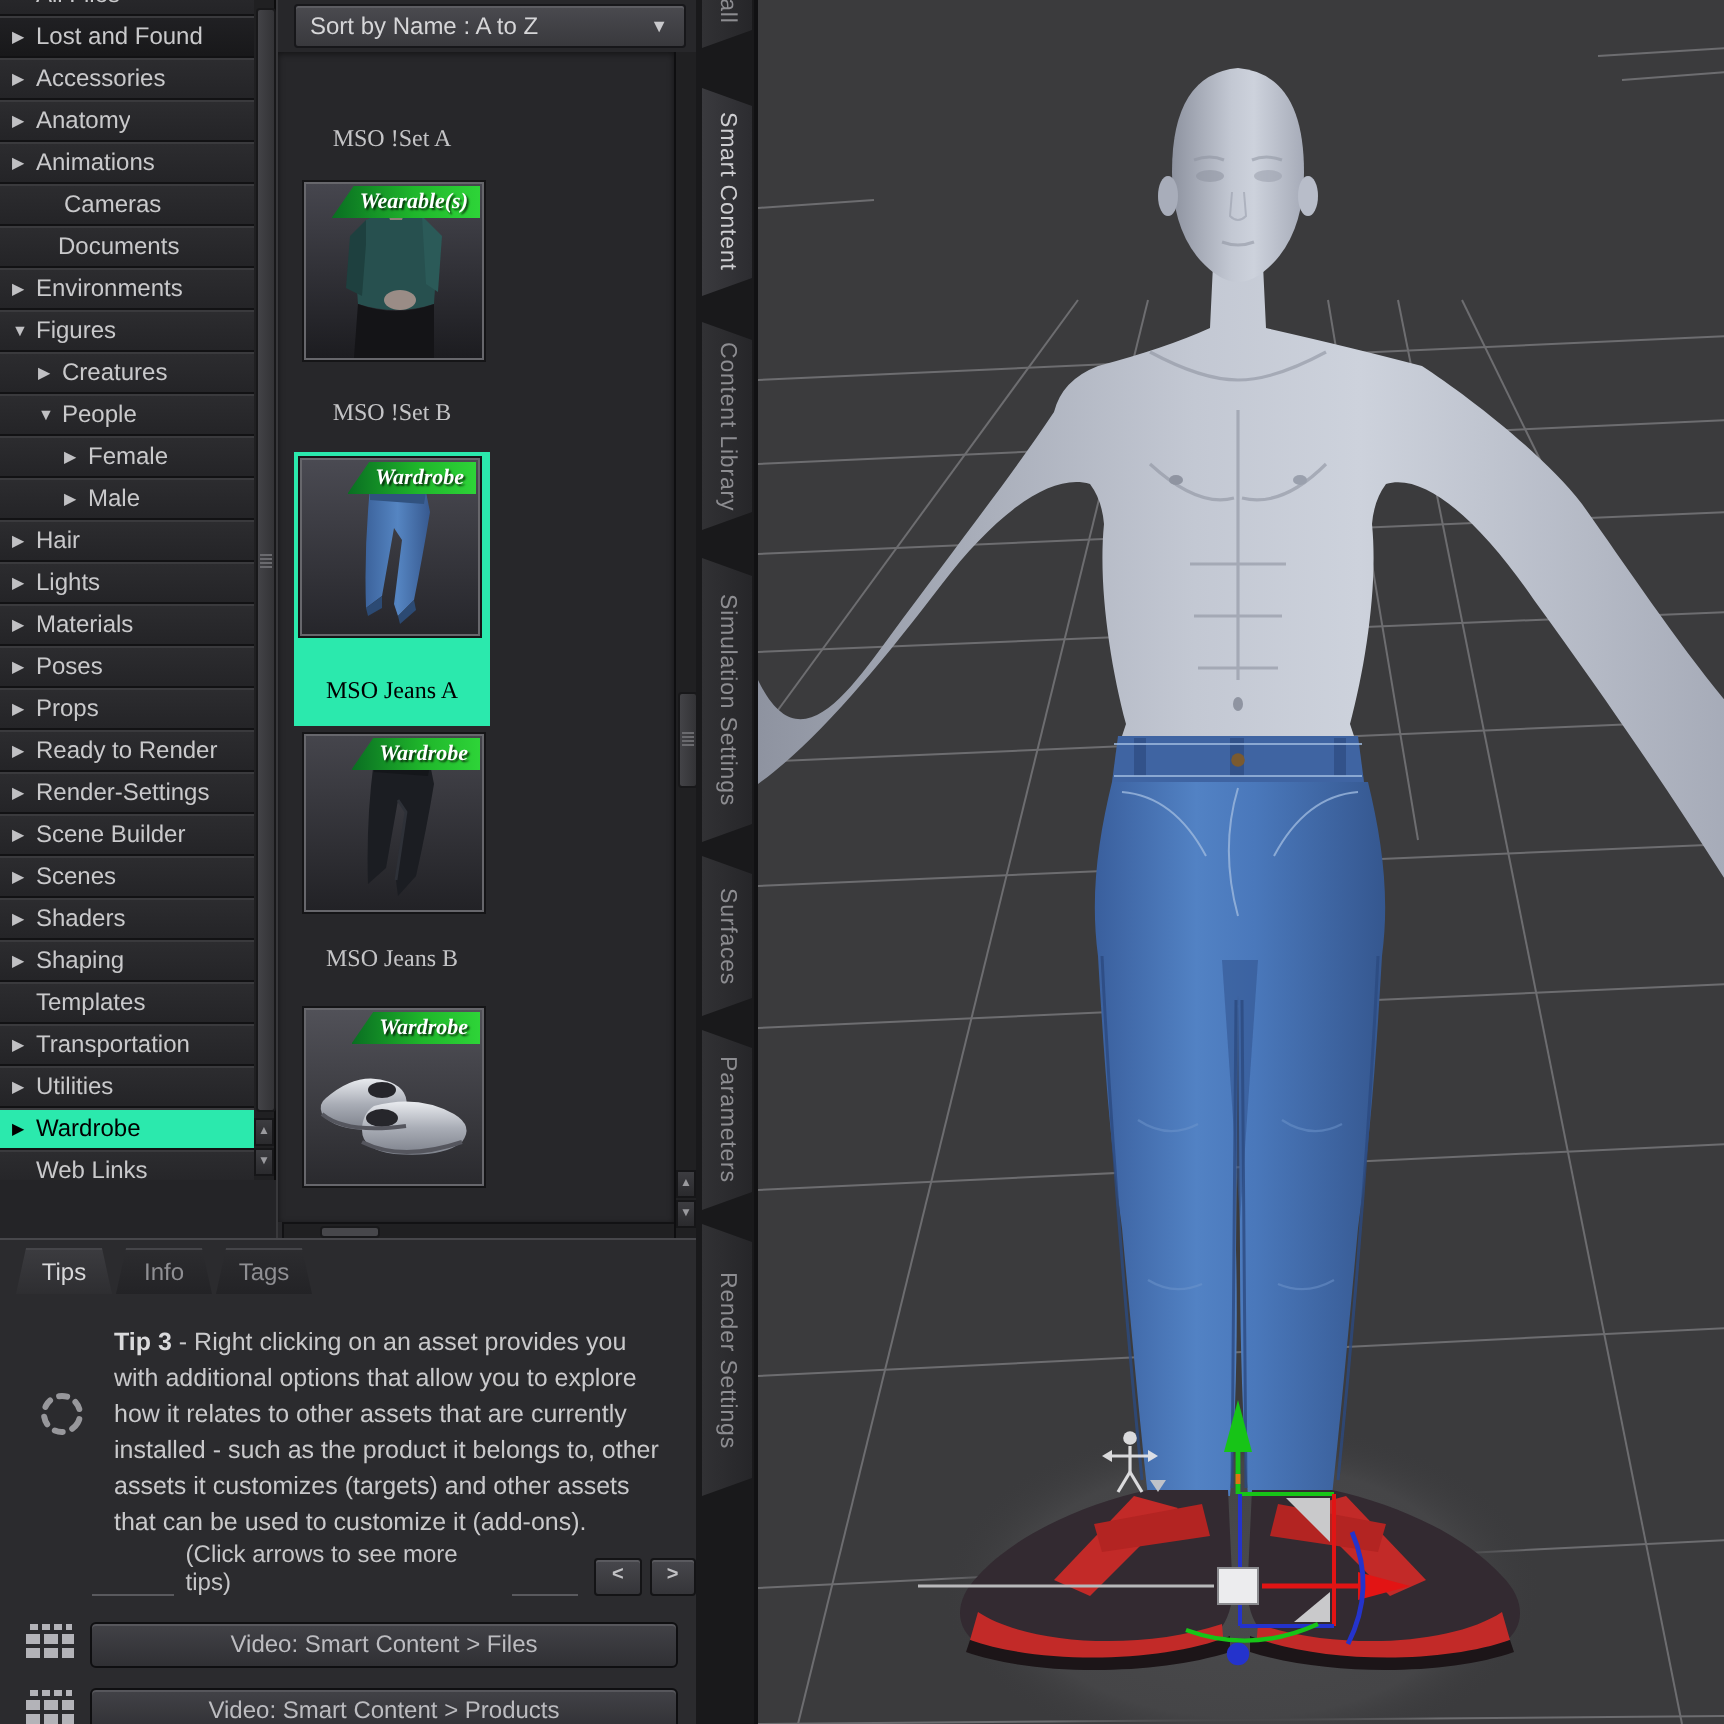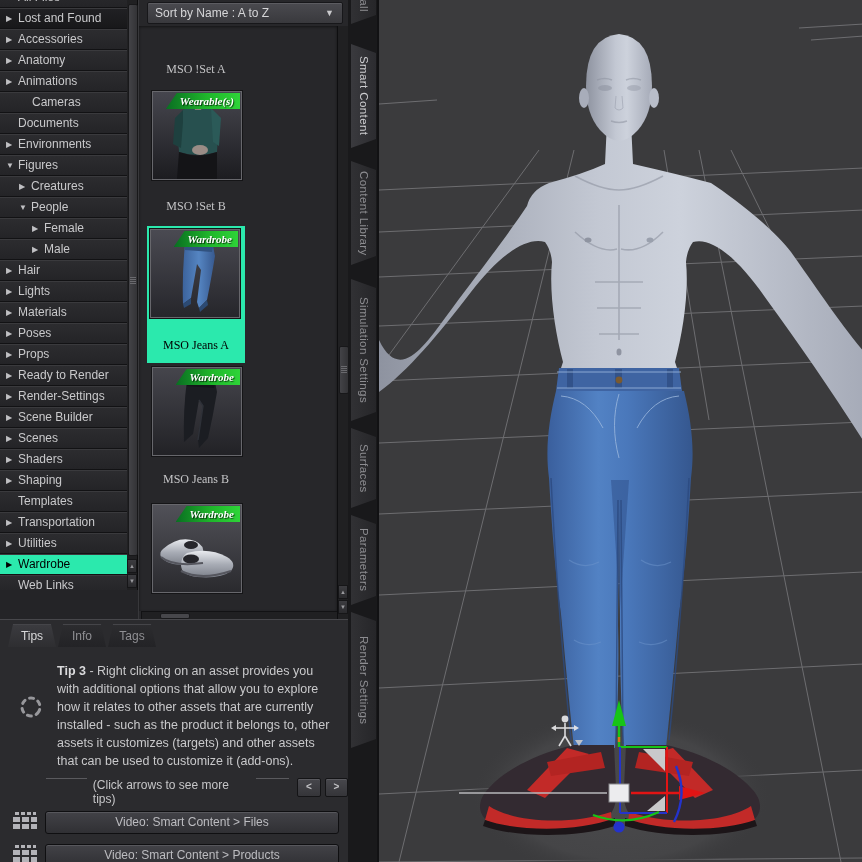--- a/index.html
+++ b/index.html
@@ -54,21 +54,21 @@
   #viewport svg{display:block;}
   
   #tips{position:absolute;left:0;top:619px;width:348px;height:243px;background:#2b2b2e;border-top:1px solid #47474b;}
   .ttab{position:absolute;top:4px;height:22px;line-height:22px;text-align:center;font-size:12px;color:#8f8f93;
     background:linear-gradient(#2c2c2f,#232326);clip-path:polygon(5px 0,calc(100% - 5px) 0,100% 100%,0 100%);
     border-top:1px solid #454549;cursor:pointer;}
   .ttab.active{color:#d8d8da;background:linear-gradient(#3b3b3f,#2e2e31);}
   #tip-text{position:absolute;left:57px;top:42px;width:278px;font-size:12.5px;line-height:18px;color:#c9c9cb;}
   #tip-text b{color:#dadadc;}
   #spinner{position:absolute;left:16px;top:72px;}
-  #pager{position:absolute;left:0;top:158px;width:348px;height:20px;display:flex;align-items:flex-start;}
+  #pager{position:absolute;left:0;top:158px;width:348px;height:20px;display:flex;align-items:flex-end;}
   .pline{height:1px;background:#5a5a5e;}
   #pager .hint{font-size:12px;color:#c6c6c8;margin:0 6px;}
   .pbtn{width:22px;height:17px;margin-left:4px;background:linear-gradient(#47474c,#353539);border:1px solid #141416;
     box-shadow:inset 0 1px 0 #5a5a5f;border-radius:2px;color:#c2c2c5;font-size:10px;font-weight:bold;
     text-align:center;line-height:16px;cursor:pointer;}
   .vrow{position:absolute;left:0;width:348px;height:22px;}
   .vbtn{position:absolute;left:45px;width:292px;height:21px;background:linear-gradient(#424247,#303034);
     border:1px solid #0f0f11;box-shadow:inset 0 1px 0 #57575c;border-radius:3px;
     color:#bcbcc0;font-size:12px;text-align:center;line-height:20px;cursor:pointer;}
   .film{position:absolute;left:13px;top:0px;}
@@ -95,21 +95,21 @@
         <span class="tl">Anatomy</span>
       </div>
       <div class="tree-row" style="padding-left: 6px;">
         <span class="tw">▶</span>
         <span class="tl">Animations</span>
       </div>
       <div class="tree-row" style="padding-left: 20px;">
         <span class="tw"></span>
         <span class="tl">Cameras</span>
       </div>
-      <div class="tree-row" style="padding-left: 6px;">
+      <div class="tree-row" style="padding-left: 17px;">
         <span class="tw"></span>
         <span class="tl">Documents</span>
       </div>
       <div class="tree-row" style="padding-left: 6px;">
         <span class="tw">▶</span>
         <span class="tl">Environments</span>
       </div>
       <div class="tree-row" style="padding-left: 6px;">
         <span class="tw">▼</span>
         <span class="tl">Figures</span>

